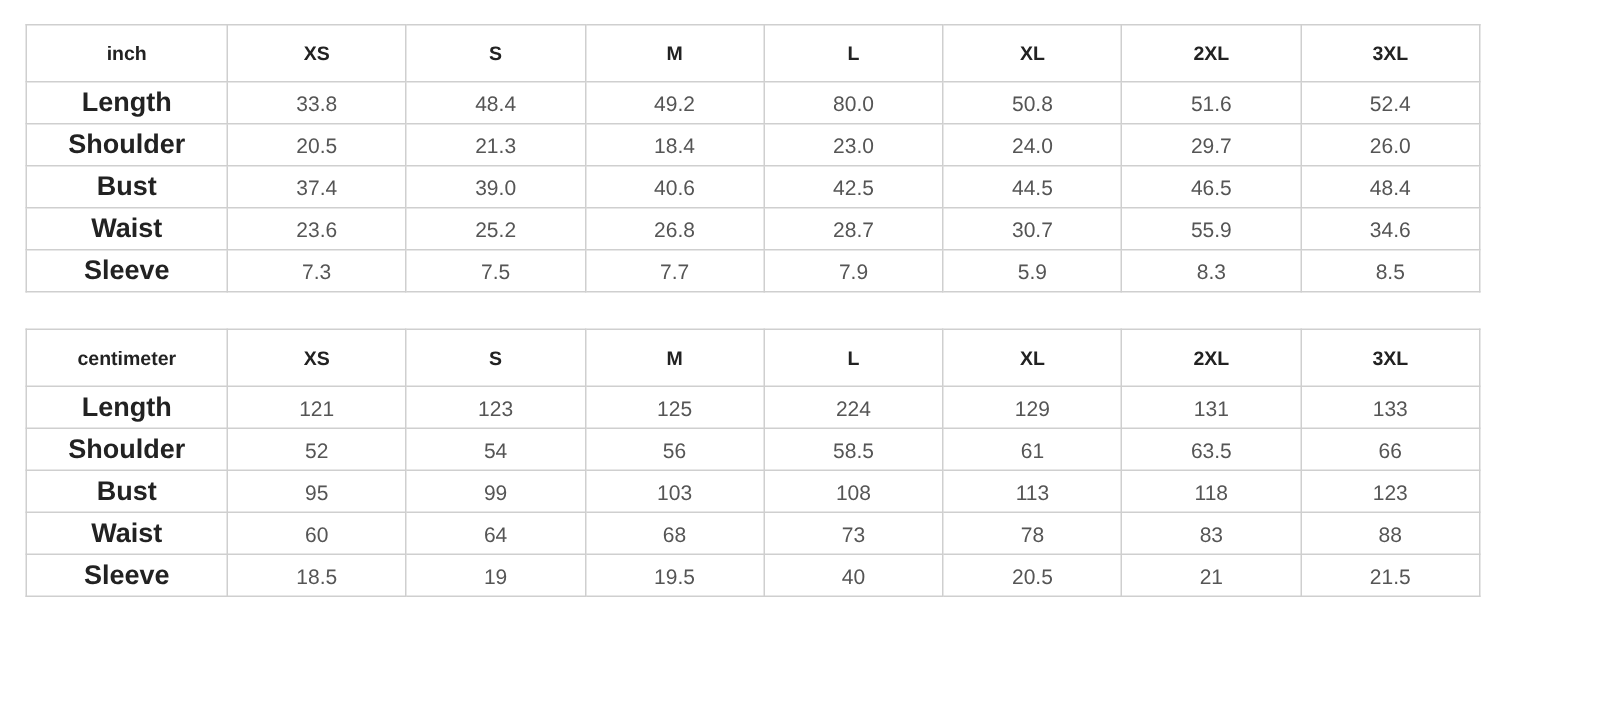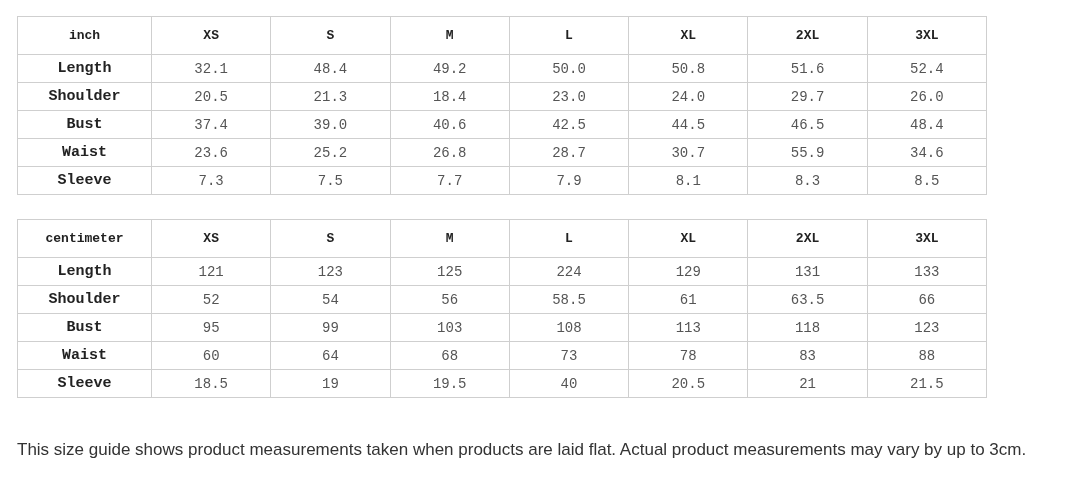--- a/index.html
+++ b/index.html
@@ -19,42 +19,41 @@
     width: 1080px;
     height: 477px;
     padding: 16px 20px 0 17px;
     background: var(--background);
   }
   table.size-table {
     border-collapse: collapse;
     table-layout: fixed;
     width: 970px;
     background: var(--background);
-    font-family: Liberation Mono, monospace;
   }
   table.size-table + table.size-table { margin-top: 24px; }
   table.size-table th,
   table.size-table td {
     border: 1px solid var(--border);
     text-align: center;
     vertical-align: middle;
     padding: 0 4px;
     overflow: hidden;
     white-space: nowrap;
   }
   table.size-table col.first-col { width: 134px; }
   table.size-table th {
     height: 38px;
     font-size: 13px;
     font-weight: bold;
     color: var(--label-text);
   }
   table.size-table td { height: 28px; }
   table.size-table td.row-label {
-    font-size: 15px;
+    font-size: 18px;
     font-weight: bold;
     color: var(--label-text);
   }
   table.size-table td.cell-value {
     font-size: 14px;
     font-weight: normal;
     color: var(--value-text);
   }
   .note {
     margin-top: 42px;
@@ -87,24 +86,24 @@
         <th>M</th>
         <th>L</th>
         <th>XL</th>
         <th>2XL</th>
         <th>3XL</th>
       </tr>
     </thead>
     <tbody>
       <tr>
         <td class="row-label">Length</td>
-        <td class="cell-value">32.1</td>
+        <td class="cell-value">33.8</td>
         <td class="cell-value">48.4</td>
         <td class="cell-value">49.2</td>
-        <td class="cell-value">50.0</td>
+        <td class="cell-value">80.0</td>
         <td class="cell-value">50.8</td>
         <td class="cell-value">51.6</td>
         <td class="cell-value">52.4</td>
       </tr>
       <tr>
         <td class="row-label">Shoulder</td>
         <td class="cell-value">20.5</td>
         <td class="cell-value">21.3</td>
         <td class="cell-value">18.4</td>
         <td class="cell-value">23.0</td>
@@ -131,21 +130,21 @@
         <td class="cell-value">30.7</td>
         <td class="cell-value">55.9</td>
         <td class="cell-value">34.6</td>
       </tr>
       <tr>
         <td class="row-label">Sleeve</td>
         <td class="cell-value">7.3</td>
         <td class="cell-value">7.5</td>
         <td class="cell-value">7.7</td>
         <td class="cell-value">7.9</td>
-        <td class="cell-value">8.1</td>
+        <td class="cell-value">5.9</td>
         <td class="cell-value">8.3</td>
         <td class="cell-value">8.5</td>
       </tr>
     </tbody>
   </table>
 
   <table class="size-table">
     <colgroup>
       <col class="first-col">
         <col>
@@ -215,15 +214,14 @@
         <td class="cell-value">19</td>
         <td class="cell-value">19.5</td>
         <td class="cell-value">40</td>
         <td class="cell-value">20.5</td>
         <td class="cell-value">21</td>
         <td class="cell-value">21.5</td>
       </tr>
     </tbody>
   </table>
 
-  <div class="note">This size guide shows product measurements taken when products are laid flat. Actual product measurements may vary by up to 3cm.</div>
 
 </div>
 
 </body></html>

